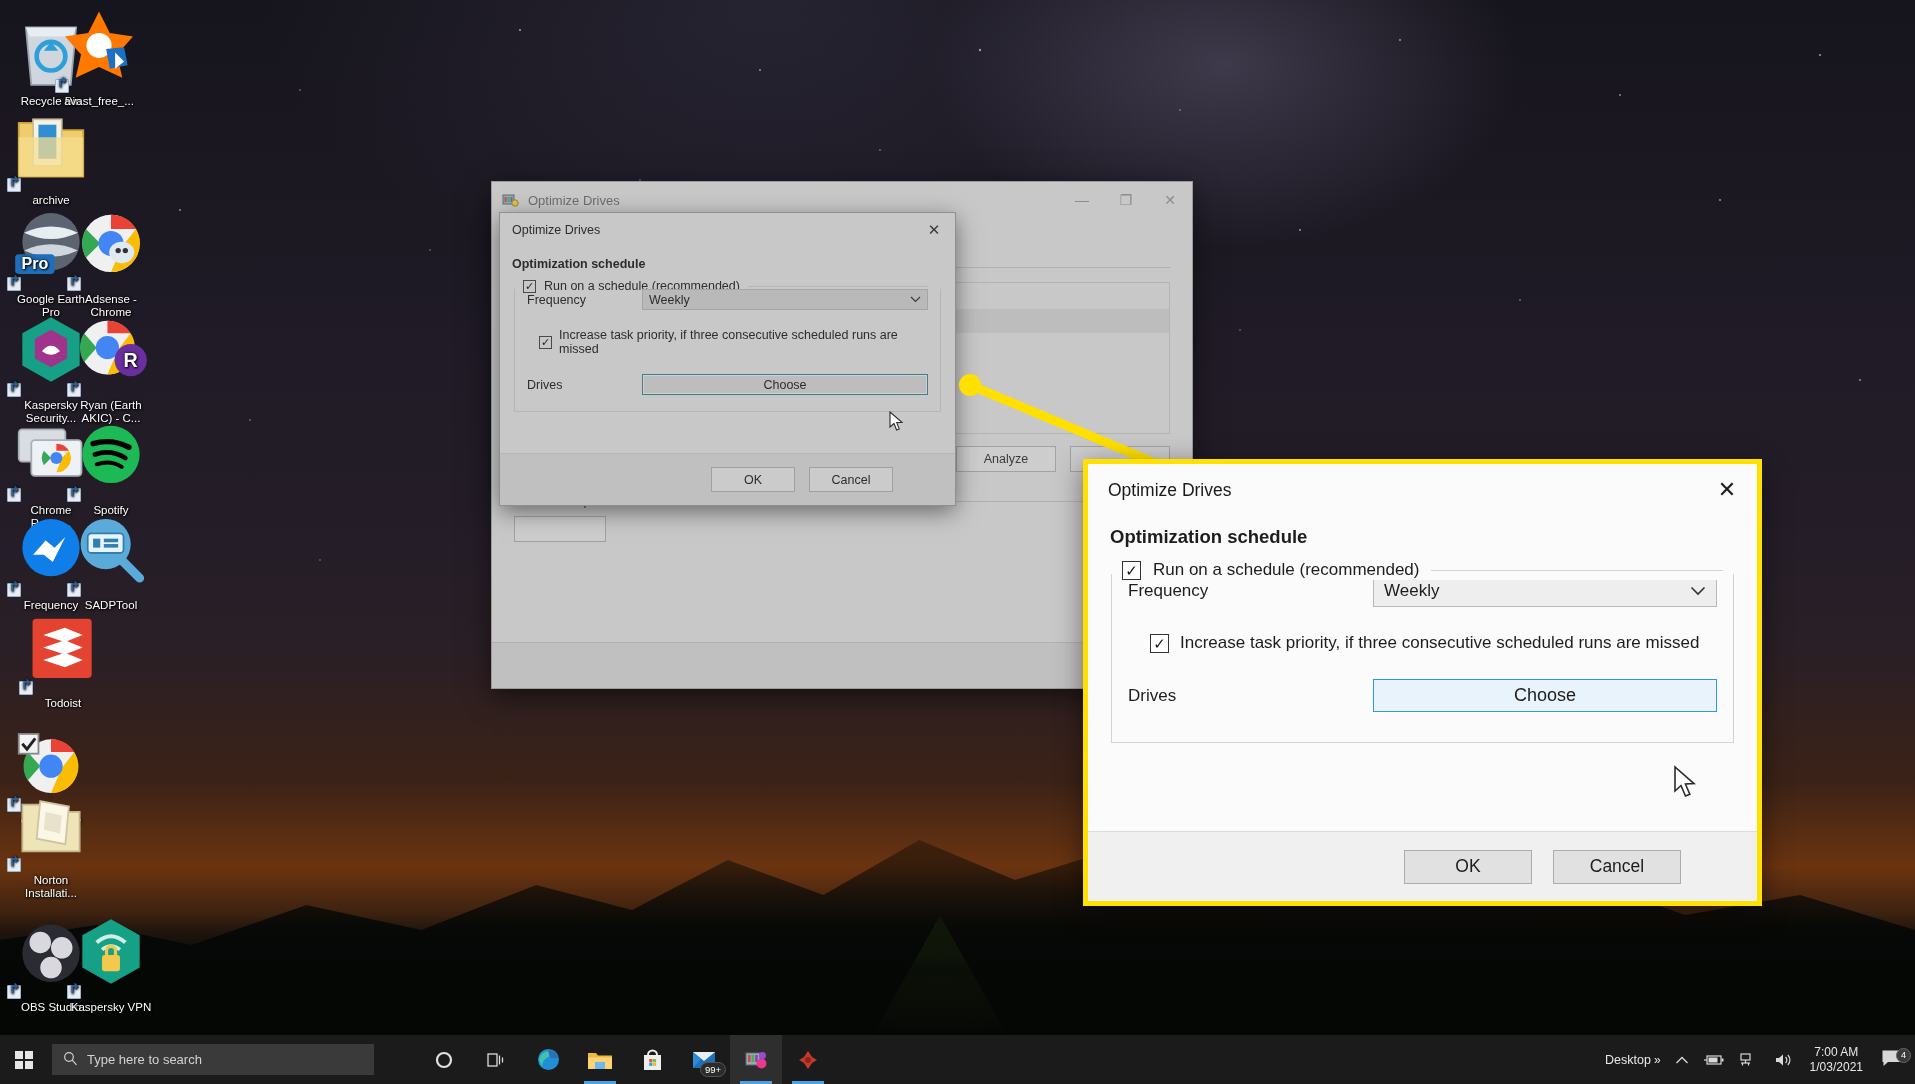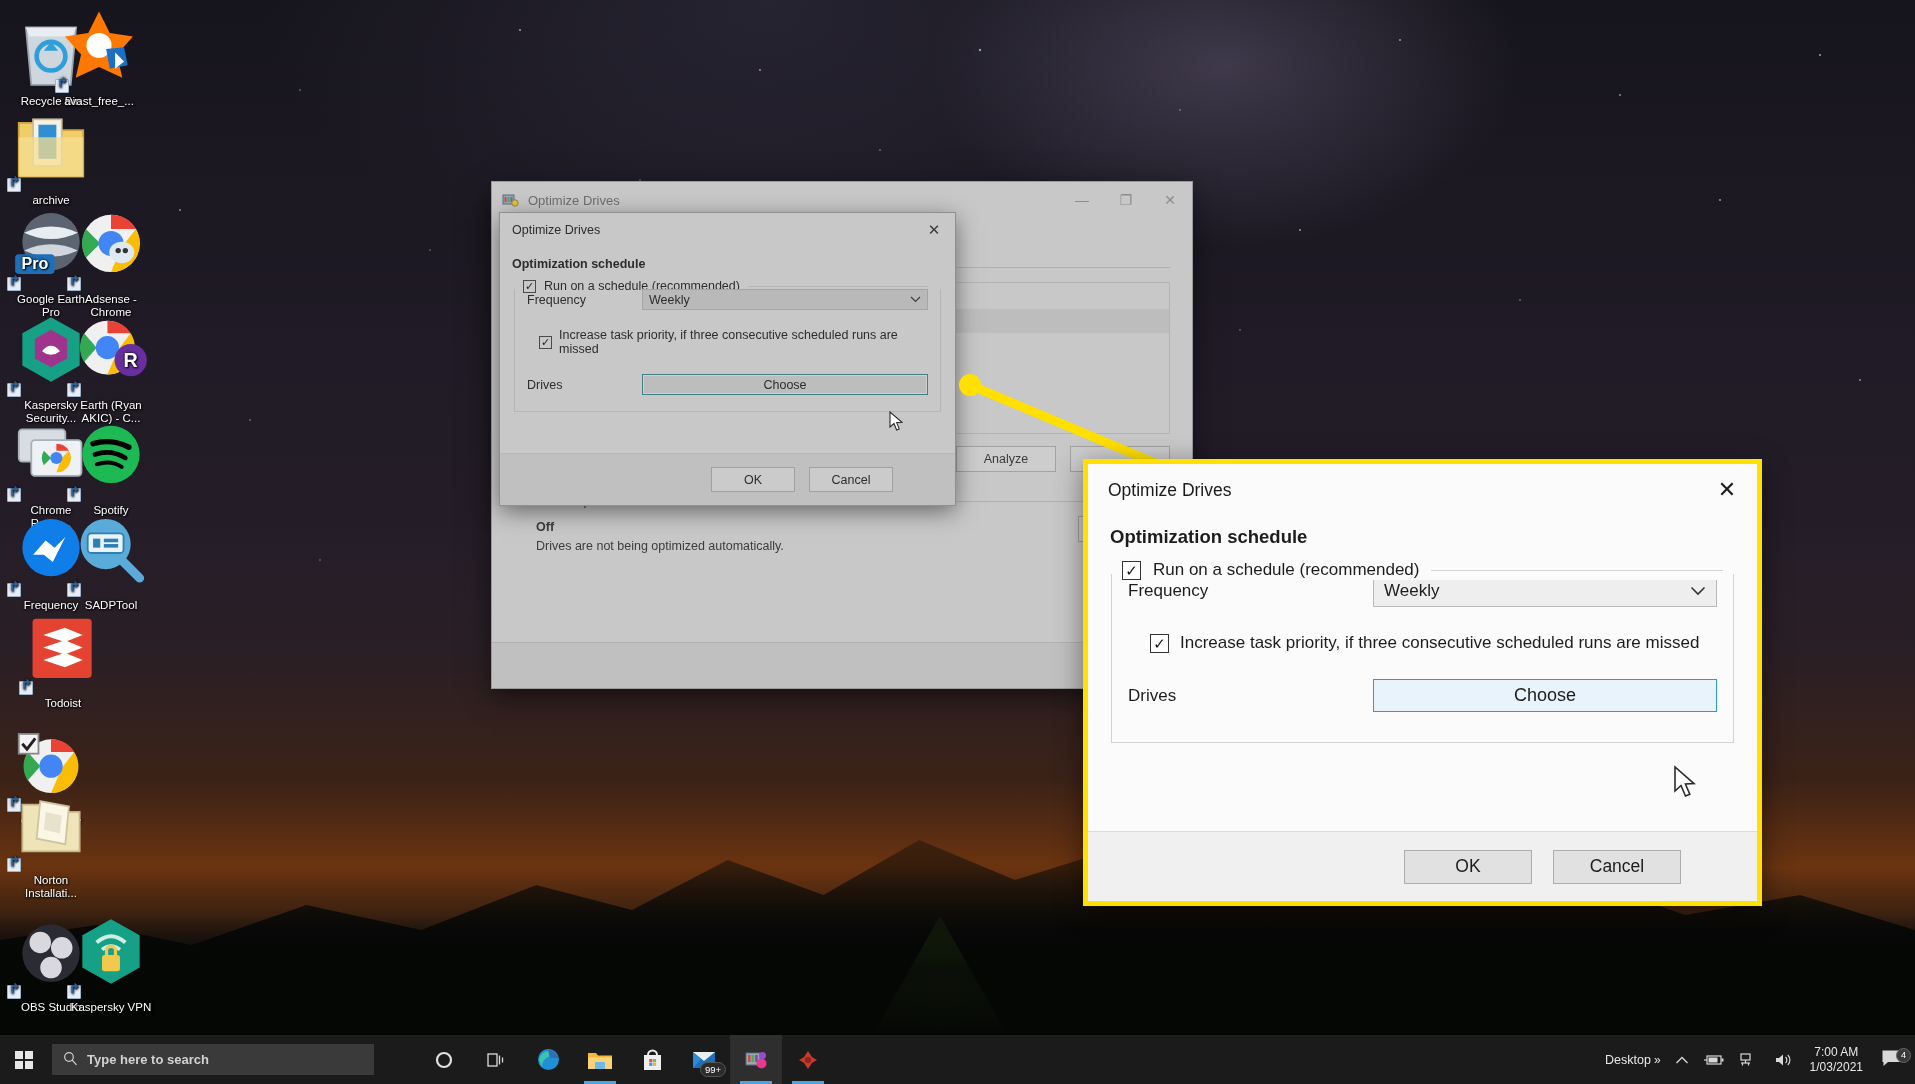--- a/index.html
+++ b/index.html
@@ -71,21 +71,21 @@
 
   
   #taskbar {
     position:absolute; left:0; right:0; bottom:0; height:49px;
     background:#1b1b1b; display:flex; align-items:center;
     color:#e8e8e8; font-size:12.5px;
   }
   #startbtn { width:48px; height:49px; display:flex; align-items:center; justify-content:center; }
   #searchbox {
     width:322px; height:31px; background:#3a3a3a; display:flex; align-items:center;
-    margin-left:4px; color:#d2d2d2; font-size:13px; border:1px solid #3a3a3a;font-weight:bold;
+    margin-left:4px; color:#d2d2d2; font-size:13px; border:1px solid #3a3a3a;
   }
   #searchbox .si { width:34px; text-align:center; font-size:15px; }
   .tbicon {
     width:52px; height:49px; display:flex; align-items:center; justify-content:center;
     position:relative;
   }
   .tbicon.active { background:#2e2e2e; }
   .tbicon.active::after, .tbicon.open::after {
     content:""; position:absolute; bottom:0; left:10px; right:10px; height:3px;
     background:#4ba3e3;
@@ -330,21 +330,21 @@
           <path d="M19 23 q5 -6 10 0 q-5 4 -10 0" fill="#fff"></path>
         </svg><span class="shortcut-arrow"></span></span><span class="lbl">Kaspersky Security...</span></div>
     <div class="dicon" style="left: 68px; top: 310px;"><span class="glyph"><svg viewBox="0 0 48 48">
           <circle cx="22" cy="21" r="15" fill="#f0f0f0"></circle>
           <path d="M22 6 A15 15 0 0 1 35 13 L22 13 Z" fill="#ea4335"></path>
           <path d="M9 29 A15 15 0 0 1 9 13 L16 21 Z" fill="#34a853"></path>
           <path d="M35 13 A15 15 0 0 1 22 36 L28 22 Z" fill="#fbbc05"></path>
           <circle cx="22" cy="21" r="6.5" fill="#4285f4"></circle>
           <circle cx="35" cy="28" r="9" fill="#6a2f9e"></circle>
           <text x="35" y="32" font-size="11" fill="#fff" text-anchor="middle" font-family="sans-serif">R</text>
-        </svg><span class="shortcut-arrow"></span></span><span class="lbl">Earth (Ryan AKIC) - C...</span></div>
+        </svg><span class="shortcut-arrow"></span></span><span class="lbl">Ryan (Earth AKIC) - C...</span></div>
     <div class="dicon" style="left: 8px; top: 415px;"><span class="glyph"><svg viewBox="0 0 48 48">
           <rect x="6" y="8" width="26" height="18" rx="2" fill="#d8dde3" stroke="#a8b0b8"></rect>
           <rect x="13" y="14" width="28" height="20" rx="2" fill="#eef2f6" stroke="#a8b0b8"></rect>
           <circle cx="27" cy="24" r="8" fill="#f0f0f0"></circle>
           <path d="M27 16 A8 8 0 0 1 34 20 L27 20 Z" fill="#ea4335"></path>
           <path d="M20 28 A8 8 0 0 1 20 20 L24 24 Z" fill="#34a853"></path>
           <path d="M34 20 A8 8 0 0 1 27 32 L30 24 Z" fill="#fbbc05"></path>
           <circle cx="27" cy="24" r="3.4" fill="#4285f4"></circle>
         </svg><span class="shortcut-arrow"></span></span><span class="lbl">Chrome Remo...</span></div>
     <div class="dicon" style="left: 68px; top: 415px;"><span class="glyph"><svg viewBox="0 0 48 48">
@@ -440,24 +440,20 @@
       <div class="winbtn">Analyze</div>
       <div class="winbtn"></div>
     </div>
 
     <div class="od-sect" style="margin-top:22px;">
       <span>Scheduled optimization</span>
       <span class="rule"></span>
     </div>
 
     <div style="display:flex;align-items:flex-start;">
-      <div style="flex:1;padding-left:22px;">
-        <div id="od-sched-off">Off</div>
-        <div id="od-sched-note">Drives are not being optimized automatically.</div>
-      </div>
       <div class="winbtn" style="margin-top:8px;width:92px;min-width:0;"></div>
     </div>
   </div>
 
   <div id="odwin-footer"></div>
 </div>
 
 <div id="dlg-small">
   <div class="dtitle">
     <span>Optimize Drives</span>

